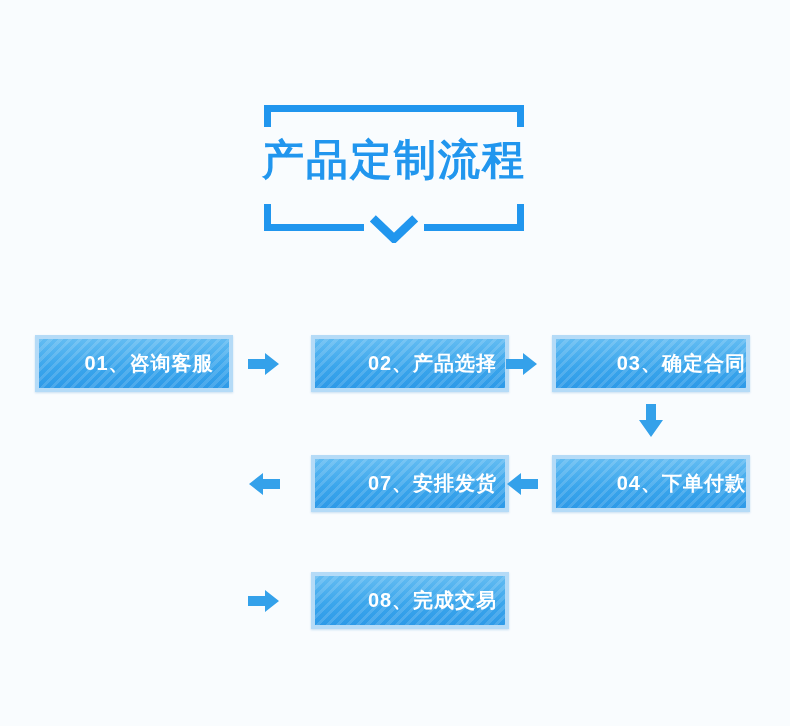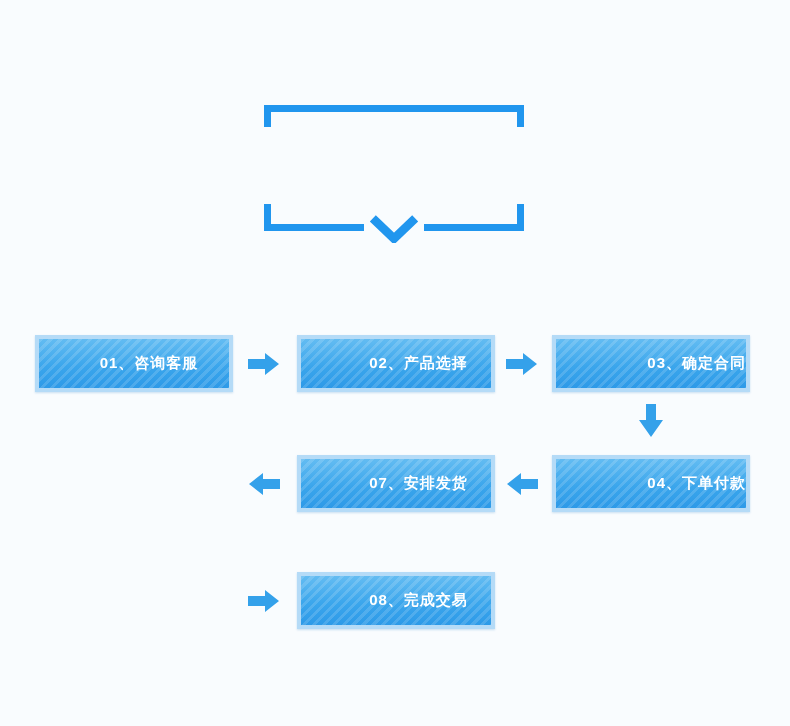--- a/index.html
+++ b/index.html
@@ -48,40 +48,41 @@
   .step-box{
     position:absolute;width:198px;height:57px;box-sizing:border-box;
     border:4px solid var(--box-border);
     background-image:
       repeating-linear-gradient(135deg, rgba(255,255,255,0.14) 0px, rgba(255,255,255,0.14) 3px, rgba(255,255,255,0) 3px, rgba(255,255,255,0) 7px),
       linear-gradient(180deg, var(--box-gradient-top) 0%, var(--box-gradient-mid) 55%, var(--box-gradient-bottom) 100%);
     display:flex;align-items:center;justify-content:center;
     box-shadow:0 1px 2px rgba(60,140,200,0.25);
   }
   .step-label{
-    color:var(--step-text);font-size:15px;font-weight:bold;letter-spacing:1px;white-space:nowrap;margin-left:30px;
+    color:var(--step-text);font-size:20px;font-weight:bold;letter-spacing:1px;white-space:nowrap;margin-left:30px;
   }
   .arrow{position:absolute;color:var(--arrow);line-height:0;}
   .arrow svg{display:block;}
   .arrow.left svg{transform:scaleX(-1);}
 
   
   .r1{top:335px;} .r2{top:455px;} .r3{top:572px;}
-  .c1{left:35px;} .c2{left:297px;padding-left:15px;} .c3{left:552px;justify-content:flex-end;}
+  .c1{left:35px;} .c2{left:311px;padding-left:15px;} .c3{left:552px;justify-content:flex-end;}
   .a-row1{top:352px;} .a-row2{top:472px;} .a-row3{top:589px;}
   .gap1{left:248px;} .gap2{left:506px;}
   .arrow-down{left:639px;top:404px;}
 </style>
 </head>
 <body>
 
 <div class="canvas">
 
   <div class="header">
     <div class="frame-top"></div>
+    <div class="main-title">产品定制流程</div>
     <div class="frame-bottom-left"></div>
     <div class="frame-bottom-right"></div>
     <div class="chevron">
       <svg width="52" height="28" viewBox="0 0 54 28">
         <polyline points="5,3 27,24 49,3" fill="none" stroke="currentColor" stroke-width="9"></polyline>
       </svg>
     </div>
   </div>
 
   <div class="step-box r1 c1">

